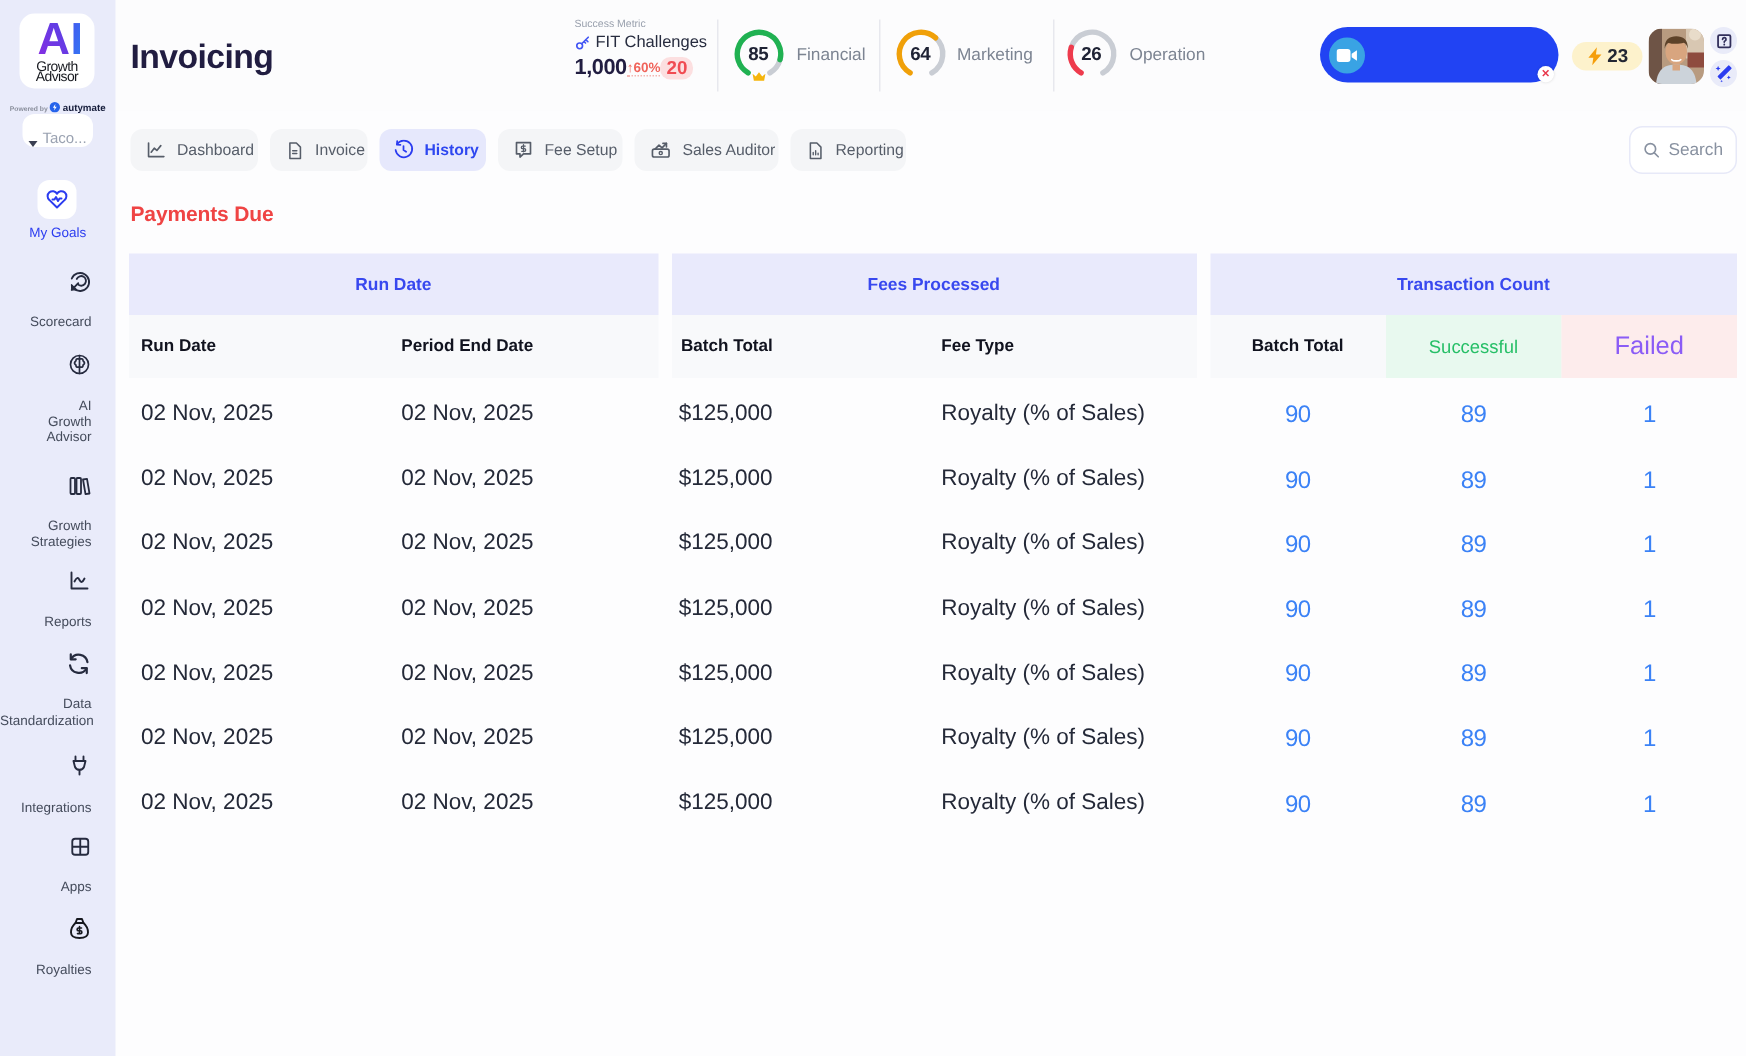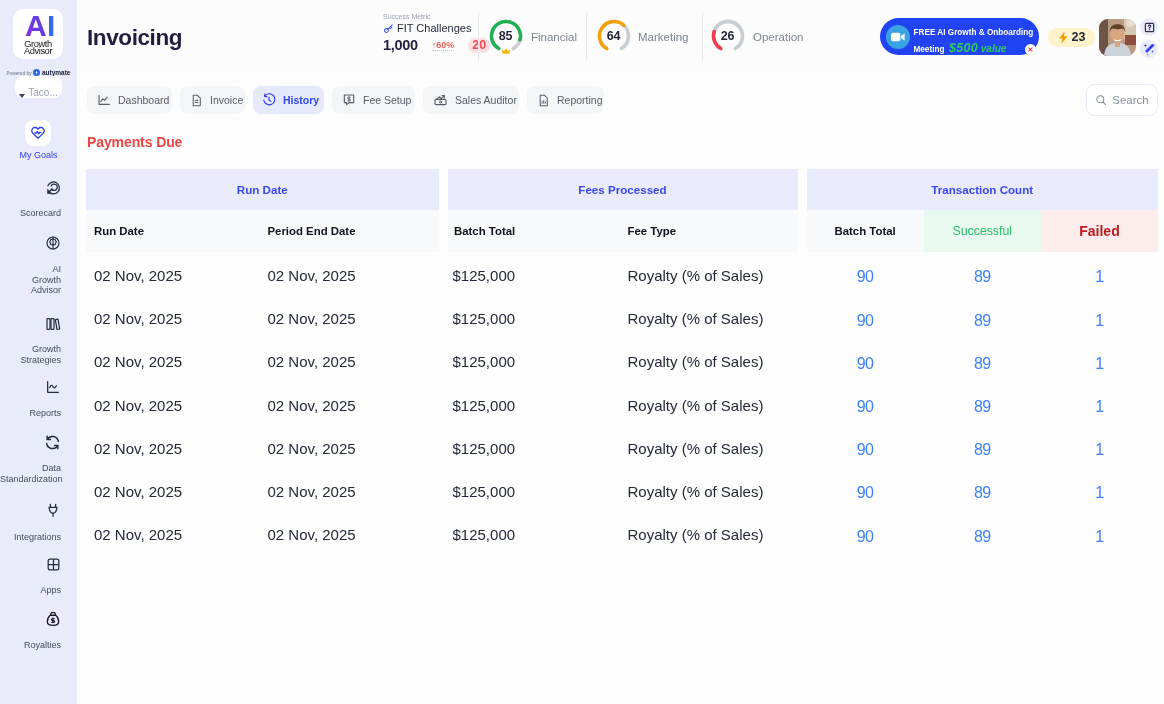--- a/index.html
+++ b/index.html
@@ -23,21 +23,21 @@
 .nav-active-box { position:absolute; left:25px; top:120px; width:26px; height:26px; background:#fff; border-radius:8px; display:flex; align-items:center; justify-content:center; }
 .mygoals-label { position:absolute; left:0; top:150px; width:77px; text-align:center; font-size:9px; color:#2b3cf0; font-weight:400; }
 
 
 #header { position:absolute; left:77px; top:0; width:1087px; height:74px; background:#fcfcfd; }
 #title { position:absolute; left:87px; top:25px; font-size:22.5px; font-weight:800; color:#211d41; letter-spacing:-0.4px; }
 .hdiv { position:absolute; top:13px; width:1px; height:48px; background:#e7e8ee; }
 #sm { position:absolute; left:383px; top:13px; }
 #sm .l1 { font-size:7px; color:#9aa1ae; }
 #sm .l2 { font-size:11px; color:#272c3f; font-weight:500; margin-top:2px; display:flex; align-items:center; gap:3px; }
-#sm .l3 { display:flex; align-items:center; margin-top:3px; gap:14px; }
+#sm .l3 { display:flex; align-items:center; margin-top:3px; gap:0; }
 #sm .big { font-size:14.5px; font-weight:800; color:#211d41; letter-spacing:-0.3px; }
 #sm .pct { font-size:9px; font-weight:700; color:#f0635a; border-bottom:1px dotted #f3b6b2; line-height:10px; }
 #sm .pill20 { background:#fcdfe0; color:#f04b52; font-size:12.5px; font-weight:700; border-radius:7px; padding:0.5px 4px; }
 .gauge { position:absolute; top:17px; width:38px; height:38px; }
 .gauge .num { position:absolute; left:0; top:12px; width:38px; text-align:center; font-size:12.5px; font-weight:700; color:#1f2335; letter-spacing:-0.3px; }
 .glabel { position:absolute; top:30.5px; font-size:11.5px; color:#7c8492; }
 #bluepill { position:absolute; left:880px; top:18px; width:159px; height:37px; border-radius:19px; background:#2143f3; }
 #bluepill .cam { position:absolute; left:5.5px; top:6.5px; width:24px; height:24px; border-radius:50%; background:#39a3e4; display:flex; align-items:center; justify-content:center; }
 #bluepill .t { position:absolute; left:33.5px; top:5px; line-height:13.5px; white-space:nowrap; }
 #bluepill .w { color:#fff; font-size:8.2px; font-weight:800; letter-spacing:0; }
@@ -222,21 +222,20 @@
     <div class="num">26</div>
   </div>
   <div class="glabel" style="left:753px">Operation</div>
   <div id="bluepill">
     <div class="cam">
         <svg width="14" height="10" viewBox="0 0 18 12">
           <rect x="0" y="0.5" width="12" height="11" rx="2.5" fill="#fff"></rect>
           <path d="M13 4.5 17.5 1.5v9L13 7.5Z" fill="#fff"></path>
         </svg>
       </div>
-    <div class="t"><span class="w">FREE AI Growth &amp; Onboarding</span><br><span class="w">Meeting&nbsp; </span><span class="g5">$500</span><span class="gv"> value</span></div>
     <div class="x">✕</div>
   </div>
   <div id="boltpill">
       <svg width="11" height="13" viewBox="0 0 12 14">
         <path d="M7.2 0.5 1 8h3.6L3.8 13.5 10.5 5.7H6.5Z" fill="#f59e0b"></path>
       </svg>
       <span class="n">23</span>
     </div>
   <div id="avatar">
     <svg width="37" height="37" viewBox="0 0 37 37">
@@ -327,21 +326,21 @@
     <div class="hcell" style="left:8px">Run Date</div>
     <div class="hcell" style="left:181.5px">Period End Date</div>
   </div>
   <div class="hrow" style="left:447.5px; width:350px">
     <div class="hcell" style="left:6.5px">Batch Total</div>
     <div class="hcell" style="left:180px">Fee Type</div>
   </div>
   <div class="hrow" style="left:806.5px; width:351.5px">
     <div class="hcell hc" style="left:0; width:117.2px">Batch Total</div>
     <div class="hcell hc" style="left:117.2px; width:117.2px; background:#e8f9ef; color:#26bf67; font-weight:500; font-size:12.3px">Successful</div>
-    <div class="hcell hc" style="left:234.3px; width:117.4px; background:#fdecec; color:#b91c1c; font-weight:700; font-size:14px">Failed</div>
+    <div class="hcell hc" style="left:234.3px; width:117.4px; background:#fdecec; color:#8b5cf6; font-weight:400; font-size:17px">Failed</div>
   </div>
   <div class="row" style="left:0; top:253.9px; width:1164px">
     <div class="rcell" style="left:94px">02 Nov, 2025</div>
     <div class="rcell" style="left:267.5px">02 Nov, 2025</div>
     <div class="rcell" style="left:452.5px">$125,000</div>
     <div class="rcell" style="left:627.5px">Royalty (% of Sales)</div>
     <div class="rnum" style="left:806.5px; width:117.2px">90</div>
     <div class="rnum" style="left:923.7px; width:117.2px">89</div>
     <div class="rnum" style="left:1040.9px; width:117.3px">1</div>
   </div>

